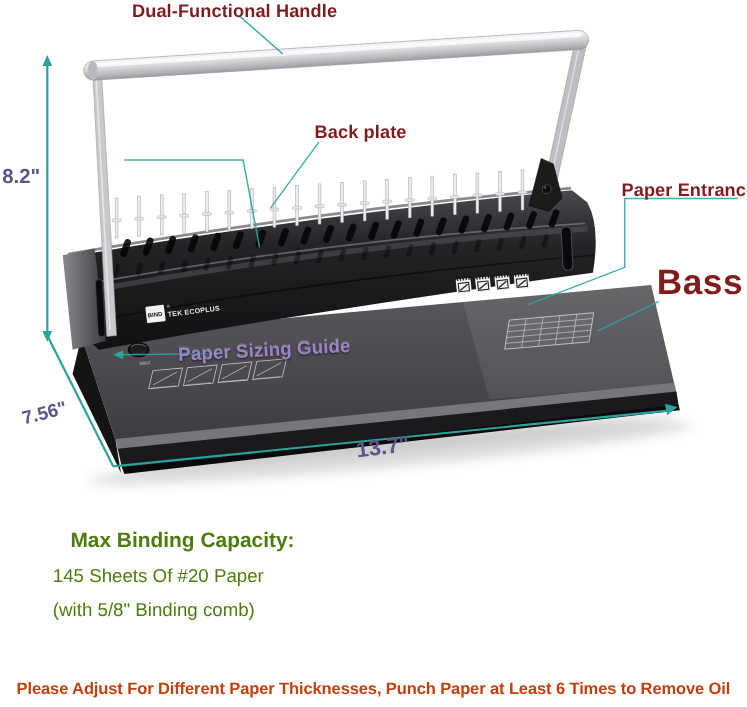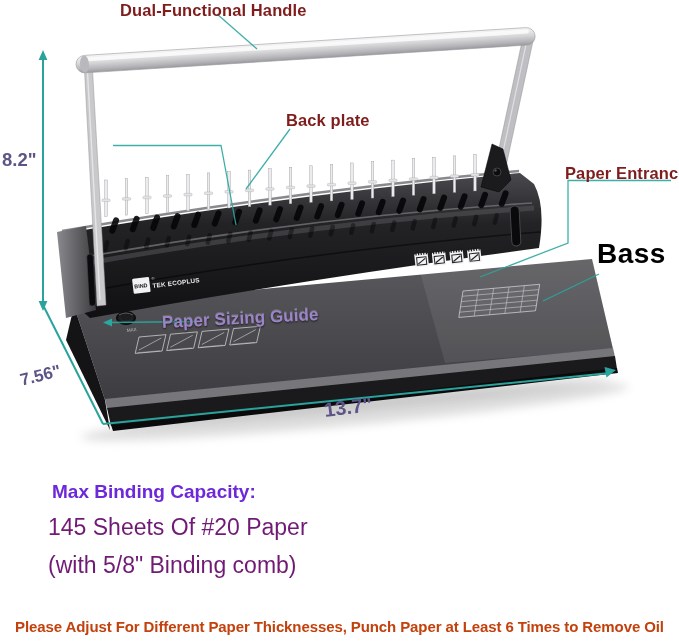--- a/index.html
+++ b/index.html
@@ -1,31 +1,31 @@
 <!DOCTYPE html>
 <html><head>
 <meta charset="utf-8">
 <style>
   html,body{margin:0;padding:0;background:#fff;}
   #stage{position:relative;width:679px;height:643px;background:#fff;overflow:hidden;
          font-family:"Liberation Sans",sans-serif;}
   #art{position:absolute;left:0;top:0;}
   .lbl{position:absolute;font-size:16.5px;font-weight:600;color:#7f1d1d;white-space:nowrap;letter-spacing:.1px;}
   .dim{position:absolute;font-weight:600;color:#5D5586;white-space:nowrap;}
-  #lbl-bass{font-size:28px;font-weight:800;color:#000000;letter-spacing:.5px;}
+  #lbl-bass{font-size:32px;font-weight:800;color:#7f1d1d;letter-spacing:.5px;}
   #lbl-sizing{font-size:17px;font-weight:700;color:#9C84C8;transform:rotate(-3deg);
               text-shadow:0 1px 2px rgba(0,0,0,.65),0 -1px 0 rgba(255,255,255,.2);}
   #dim-height{left:2px;top:149px;font-size:18.5px;}
   #dim-depth{left:20px;top:366px;font-size:17px;transform:rotate(-14deg);}
   #dim-width{left:324px;top:396px;font-size:20px;transform:rotate(-7deg);}
   .spec-col{position:absolute;top:481px;}
   #spec-left{left:48px;}
   #spec-right{left:327px;}
-  .spec-title{font-size:19px;font-weight:700;color:#6d28d9;margin:0 0 11px 4px;white-space:nowrap;}
-  .spec-line{font-size:23px;font-weight:400;color:#701a75;margin:0 0 11px 0;white-space:nowrap;}
+  .spec-title{font-size:19px;font-weight:700;color:#4d7c0f;margin:0 0 11px 16px;white-space:nowrap;}
+  .spec-line{font-size:17px;font-weight:400;color:#4d7c0f;margin:0 0 11px 0;white-space:nowrap;}
   #footer-note{position:absolute;left:0;right:0;top:618px;text-align:center;font-size:15px;
                font-weight:700;color:#c2410c;white-space:nowrap;letter-spacing:-.1px;}
 </style>
 </head>
 <body>
 
 <div id="stage">
 
   <svg id="art" width="679" height="643" viewBox="0 0 679 643" xmlns="http://www.w3.org/2000/svg">
     <defs>

